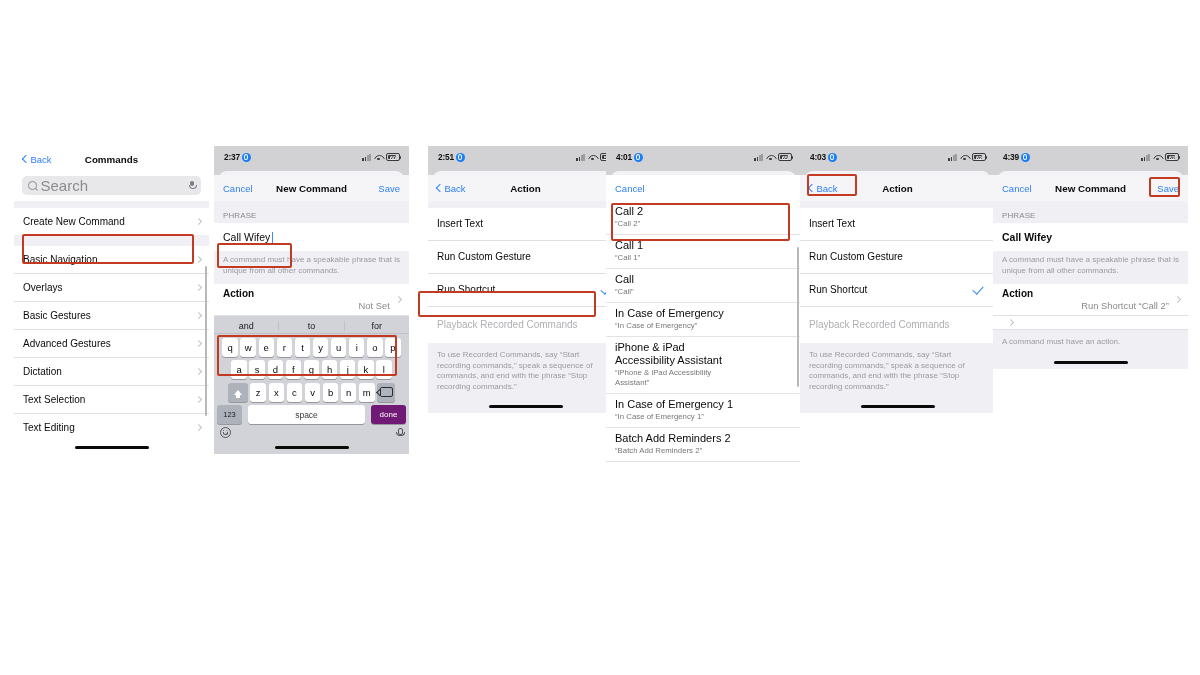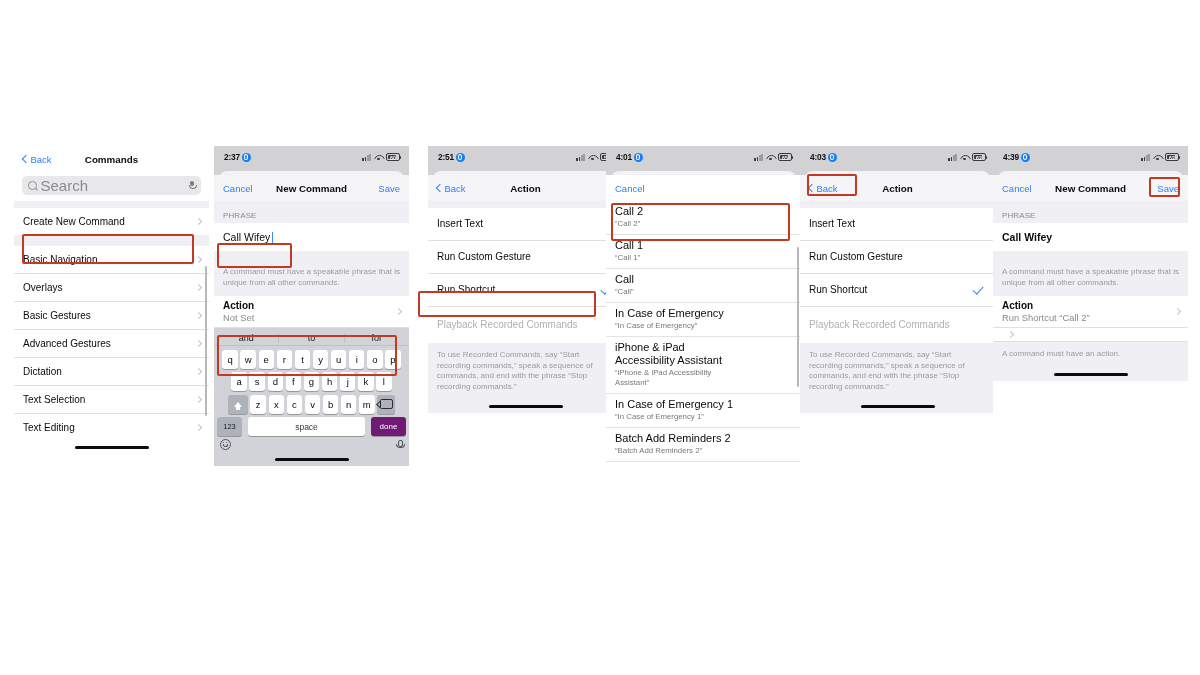--- a/index.html
+++ b/index.html
@@ -135,35 +135,35 @@
     width:9px;height:5px;border-left:1.7px solid #2d86f5;border-bottom:1.7px solid #2d86f5;
     transform:rotate(-48deg);margin-right:4px;margin-bottom:2px;flex:0 0 auto;
   }
   .gap{height:11px;background:#efeff4;}
   .gap.sm{height:7px;}
   .sectionhdr{
     padding:10px 9px 3px;font-size:8px;color:#8a8a8f;letter-spacing:.1px;
     background:#efeff4;
   }
   .footnote{
-    padding:16px 9px 8px;font-size:8px;color:#9a9aa0;line-height:10.5px;background:#efeff4;
+    padding:4px 9px 8px;font-size:8px;color:#9a9aa0;line-height:10.5px;background:#efeff4;
   }
   .fieldcell{
     background:#fff;padding:4px 9px;font-size:10.5px;color:#0a0a0a;
     display:flex;align-items:center;min-height:20px;
   }
   .caret{
     display:inline-block;width:1px;height:11px;background:#3a8ef6;margin-left:1.5px;
   }
   .valuecell{
     background:#fff;display:flex;align-items:center;padding:4px 8px 4px 9px;
     border-bottom:.6px solid #e0e0e2;
   }
   .valuecell .k{font-size:10px;font-weight:700;color:#0a0a0a;line-height:12px;}
-  .valuecell .v{font-size:9.4px;color:#8a8a8f;line-height:11px;}
+  .valuecell .v{font-size:9.4px;color:#8a8a8f;line-height:11px;text-align:right;}
 
   
   .picker{background:#fff;flex:1;overflow:hidden;position:relative;}
   .pcell{
     padding:4px 10px 5px 9px;border-bottom:.6px solid #e3e3e5;
   }
   .pcell .t{font-size:11px;color:#0a0a0a;line-height:13px;}
   .pcell .s{font-size:7.8px;color:#77777c;line-height:10px;margin-top:1px;}
   .scrollbar{
     position:absolute;right:2px;top:4px;width:1.8px;height:200px;

